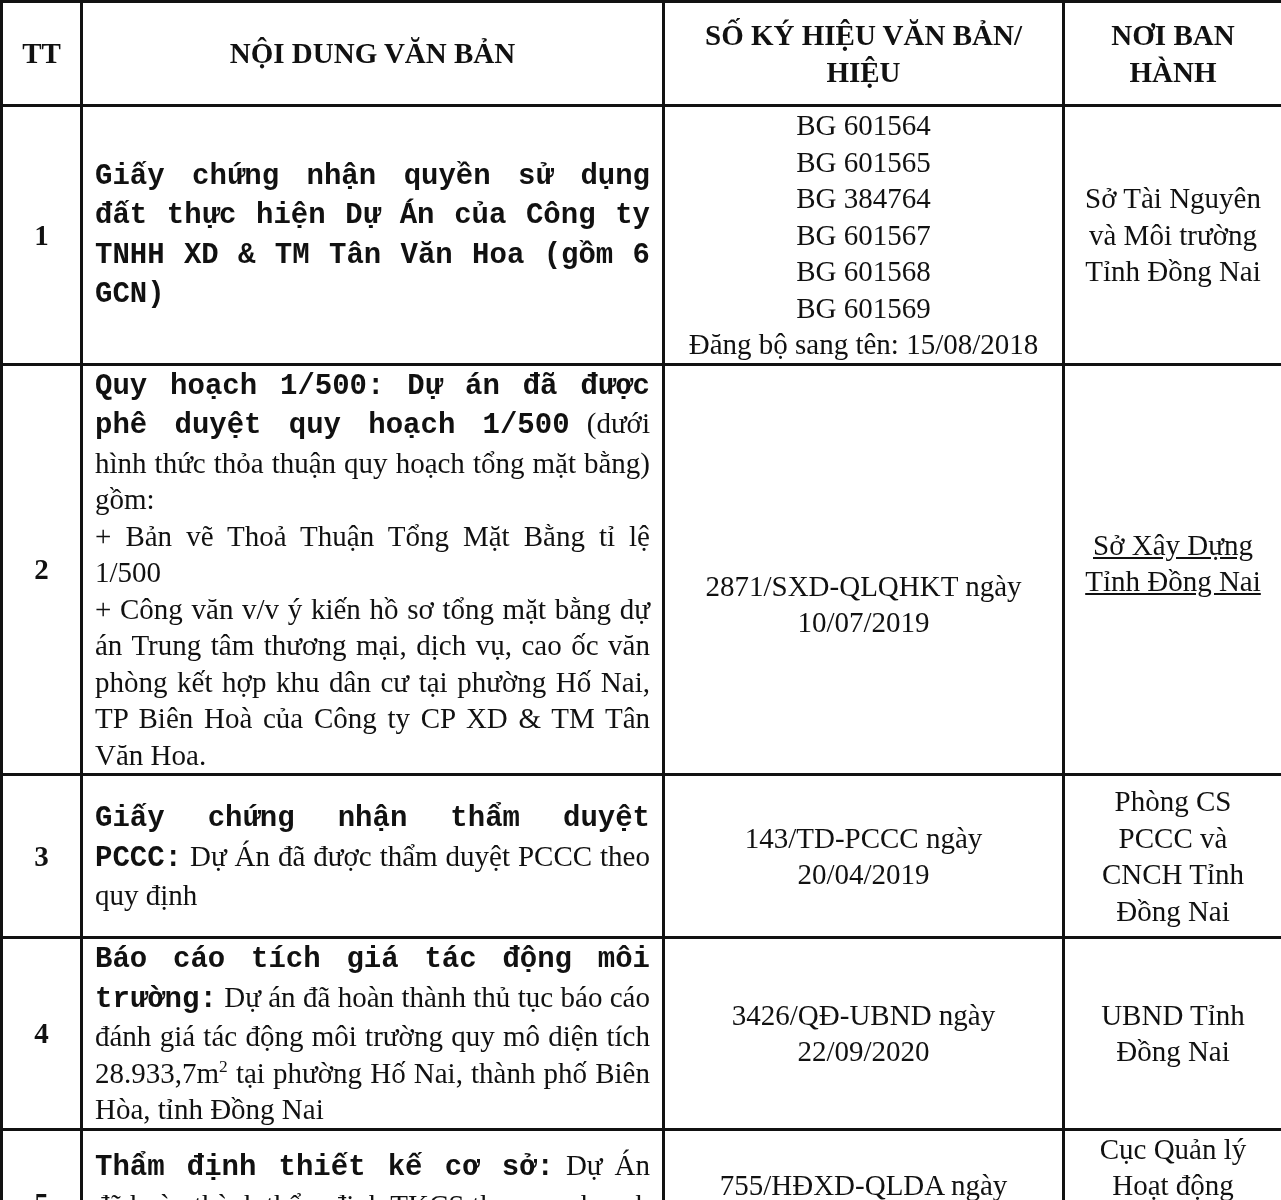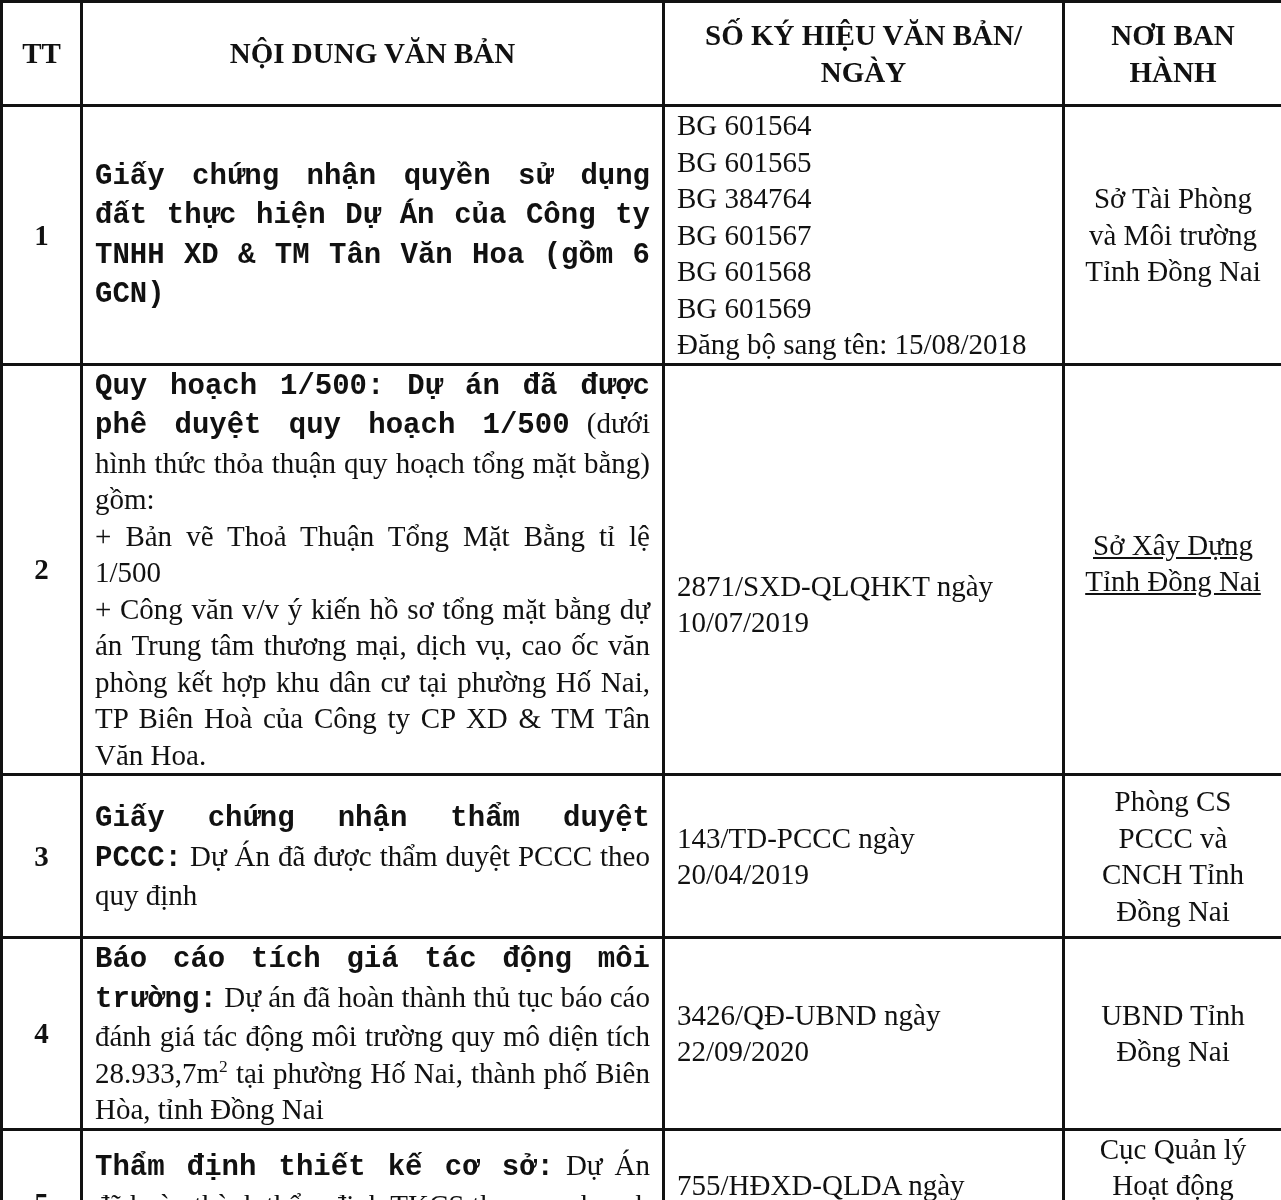--- a/index.html
+++ b/index.html
@@ -50,20 +50,21 @@
       font-weight: bold;
       padding: 0;
     }
     td.content-cell {
       text-align: justify;
       text-align-last: left;
       padding: 0 10px 0 12px;
     }
     td.content-cell .bold { font-weight: bold; font-family: Liberation Mono, monospace; }
     td.symbol-cell {
+      text-align: center;
     }
     td.issuer-cell {
       text-align: center;
       padding: 0 6px;
     }
     .line { display: block; }
     sup { font-size: 60%; line-height: 0; vertical-align: super; }
   </style>
 </head>
 <body>
@@ -74,21 +75,21 @@
     <col class="c-nd">
     <col class="c-sk">
     <col class="c-nb">
   </colgroup>
   <thead>
     <tr class="header-row">
       <th>TT</th>
       <th>NỘI DUNG VĂN BẢN</th>
       <th>
         <span class="line">SỐ KÝ HIỆU VĂN BẢN/</span>
-        <span class="line">NGÀY</span>
+        <span class="line">HIỆU</span>
       </th>
       <th>
         <span class="line">NƠI BAN</span>
         <span class="line">HÀNH</span>
       </th>
     </tr>
   </thead>
   <tbody>
 
     <tr class="row-1">
@@ -99,21 +100,21 @@
       <td class="symbol-cell">
         <span class="line">BG 601564</span>
         <span class="line">BG 601565</span>
         <span class="line">BG 384764</span>
         <span class="line">BG 601567</span>
         <span class="line">BG 601568</span>
         <span class="line">BG 601569</span>
         <span class="line">Đăng bộ sang tên: 15/08/2018</span>
       </td>
       <td class="issuer-cell">
-        <span class="line">Sở Tài Phòng</span>
+        <span class="line">Sở Tài Nguyên</span>
         <span class="line">và Môi trường</span>
         <span class="line">Tỉnh Đồng Nai</span>
       </td>
     </tr>
 
     <tr class="row-2">
       <td class="tt-cell">2</td>
       <td class="content-cell">
         <span class="bold">Quy hoạch 1/500: Dự án đã được phê duyệt quy hoạch 1/500</span><span> (dưới hình thức thỏa thuận quy hoạch tổng mặt bằng) gồm:</span>
         <span class="line">+ Bản vẽ  Thoả Thuận Tổng Mặt Bằng tỉ lệ 1/500</span>

